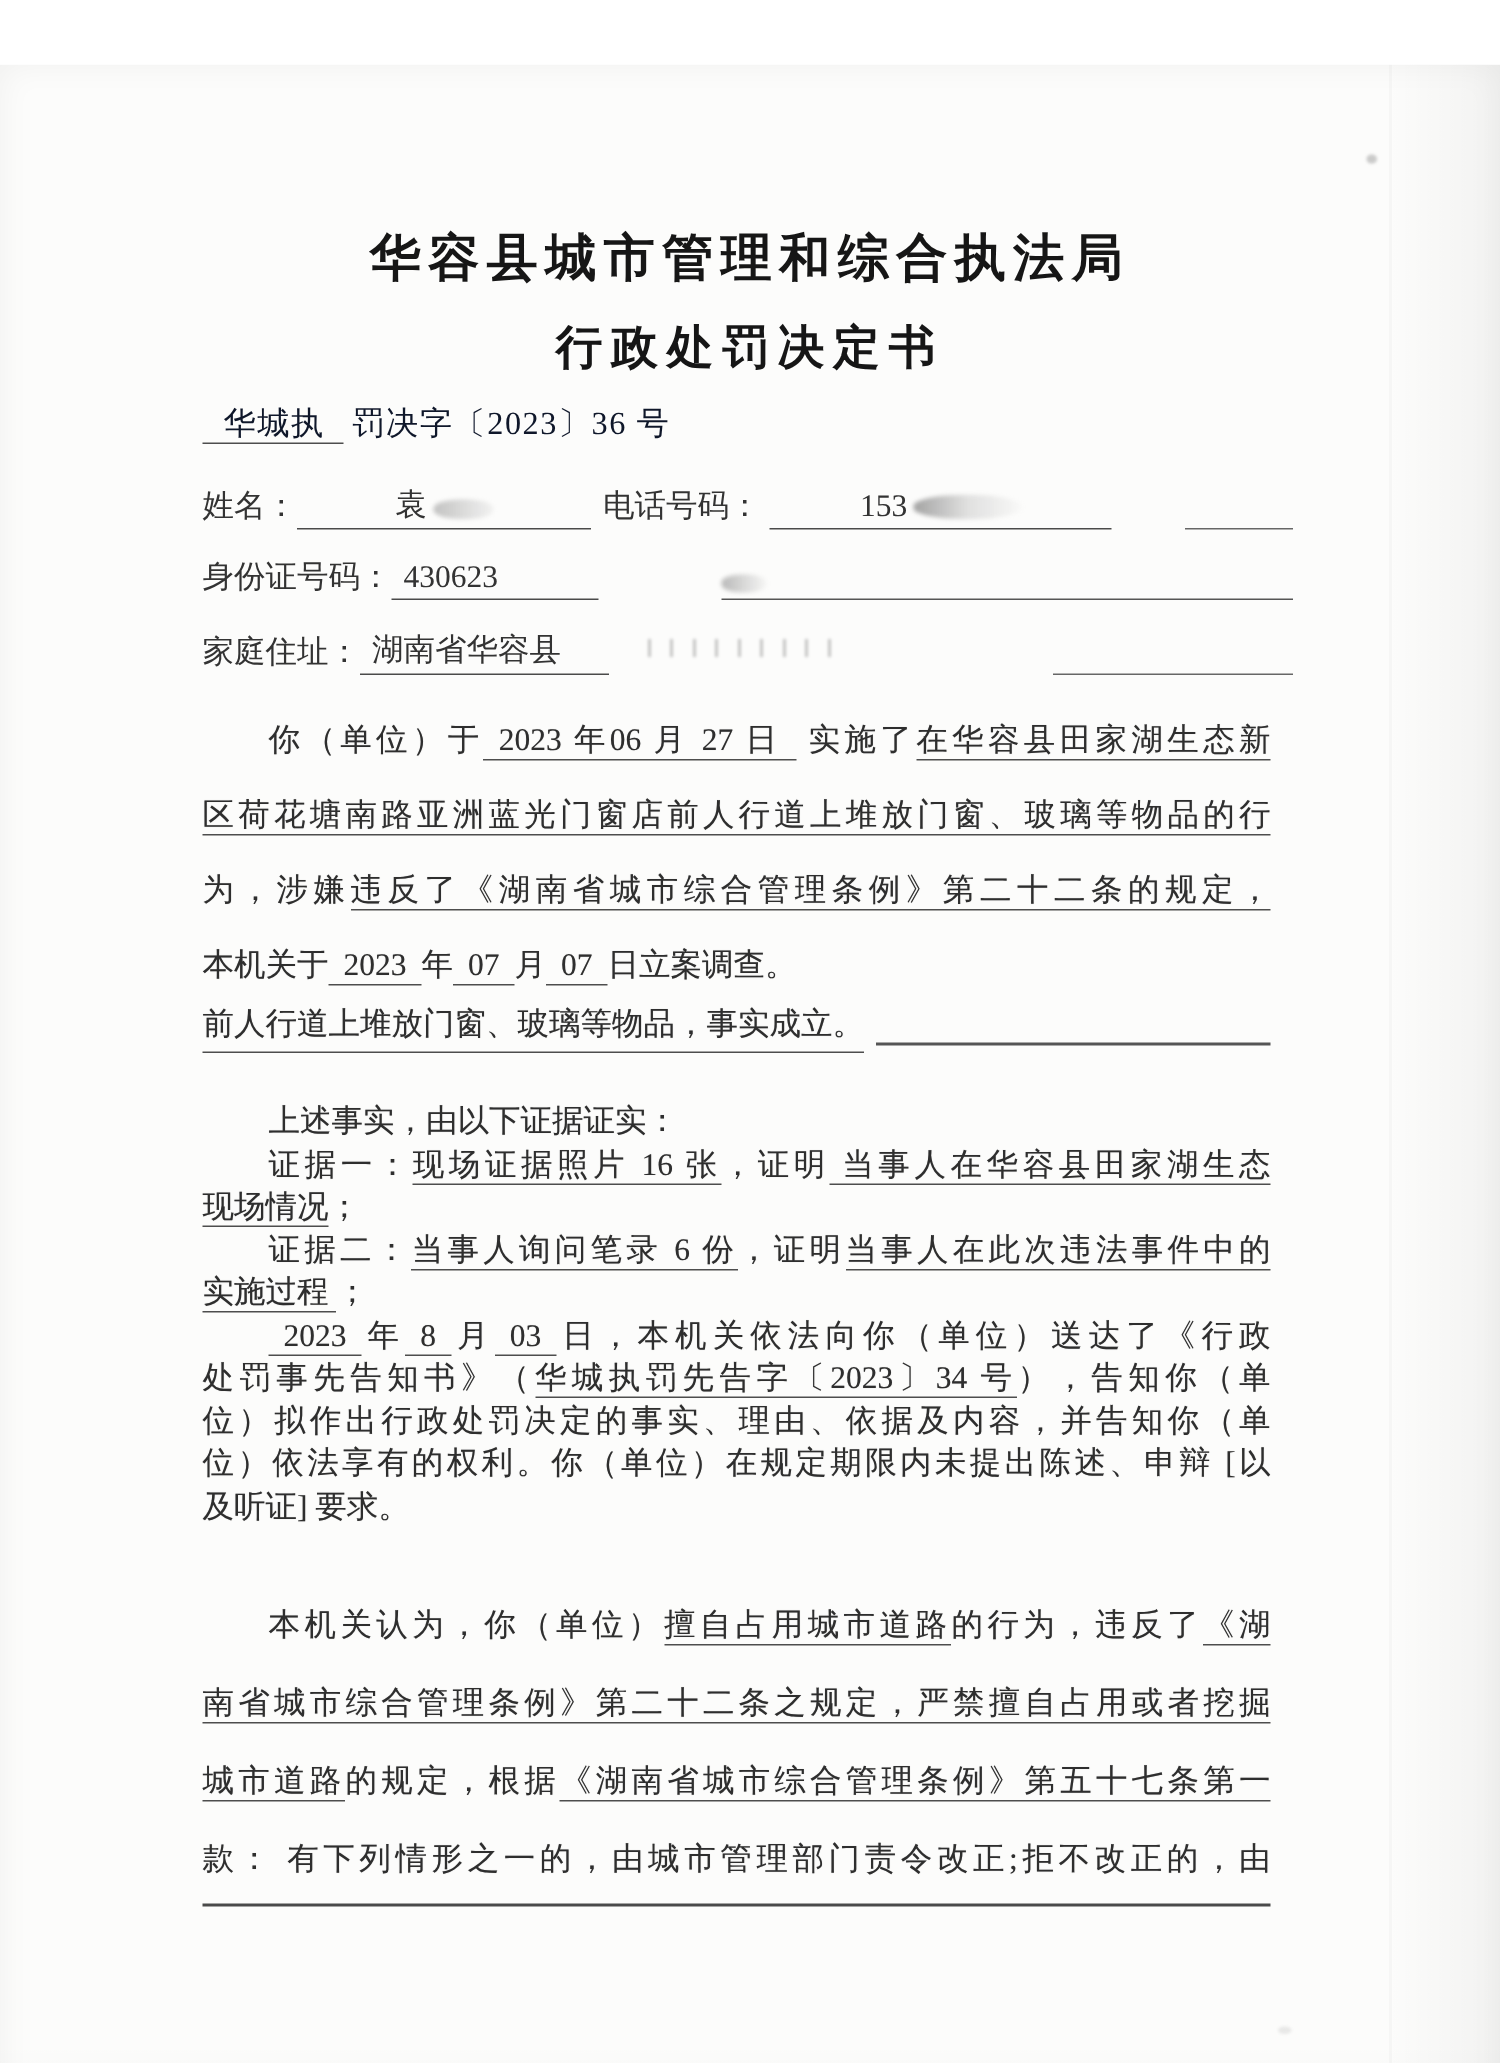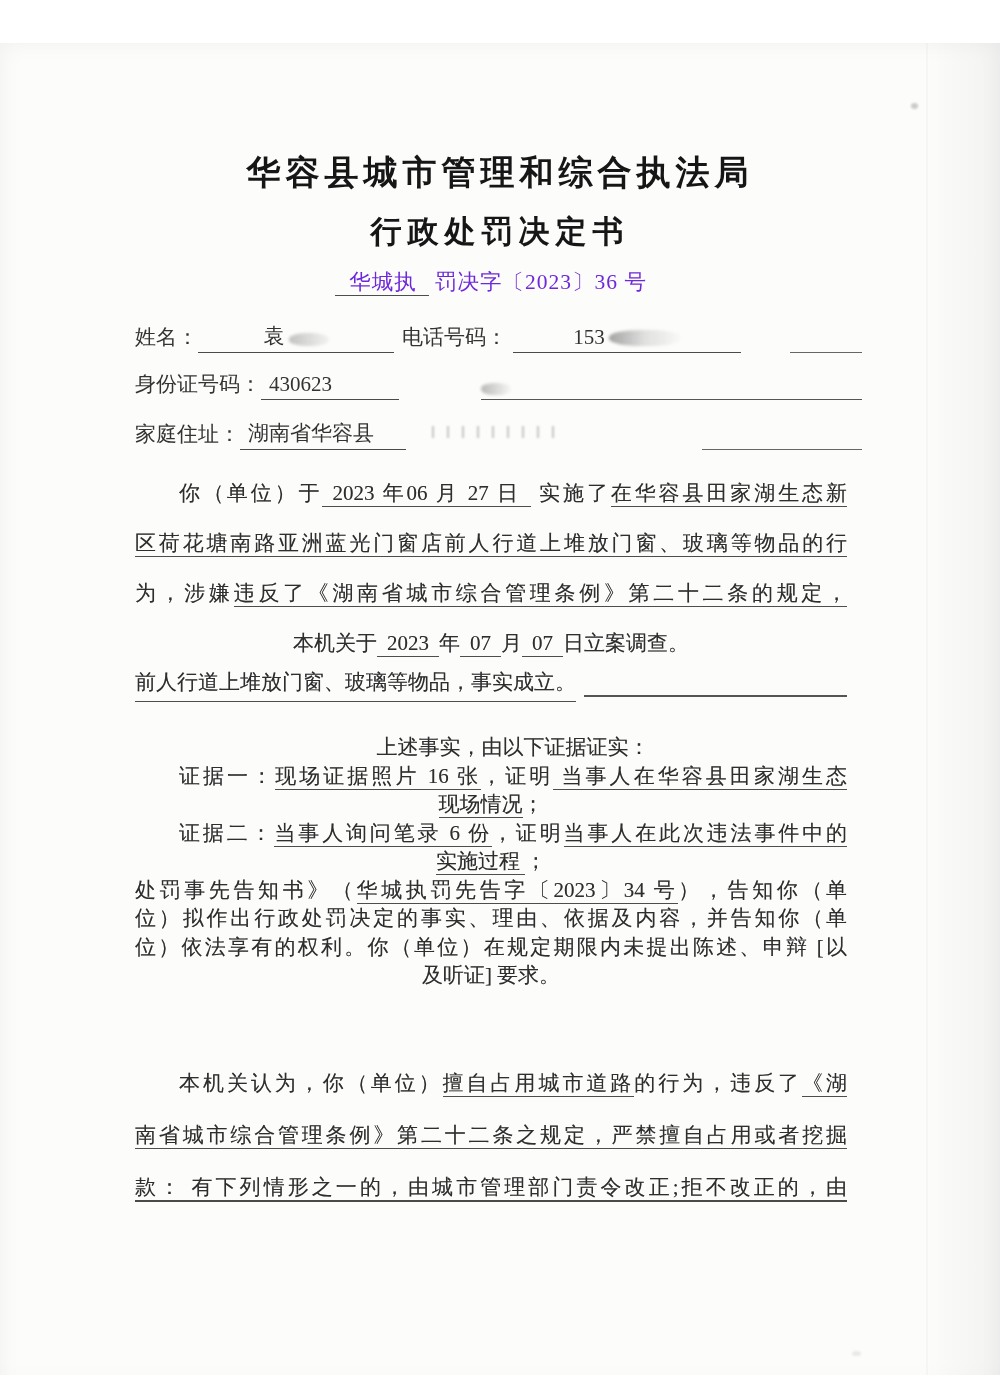--- a/index.html
+++ b/index.html
@@ -33,26 +33,26 @@
     letter-spacing:5px;color:#161616;
   }
   .title2{
     position:absolute;top:166px;left:0;width:100%;
     text-align:center;font-size:31px;line-height:46px;font-weight:bold;
     font-family:"Liberation Sans","DejaVu Sans",sans-serif;
     letter-spacing:6px;color:#161616;
   }
   .docno{
     position:absolute;top:224px;left:135px;width:712px;
-    text-align:center;font-size:21.5px;line-height:30px;letter-spacing:1px;color:#6d28d9;
+    text-align:left;font-size:21.5px;line-height:30px;letter-spacing:1px;color:#0f172a;
   }
   .docno .u{padding:0 12px 1px 14px;}
 
   .u{border-bottom:1.5px solid #4d4d4d;padding-bottom:1px;}
-  .u2{border-bottom:2px solid #4a4a4a;padding-bottom:1px;}
+  .u2{border-bottom:2px solid #4a4a4a;padding-bottom:18px;}
   .pad{padding-left:10px;padding-right:10px;}
   .ind{padding-left:44px;}
 
   .info-line{
     position:absolute;left:135px;width:727px;height:34px;
     display:flex;align-items:flex-end;
     font-size:21px;color:#333;white-space:nowrap;
   }
   .info-label{padding-bottom:2px;text-align:right;}
   .ubox{
@@ -79,21 +79,21 @@
     background:repeating-linear-gradient(90deg,rgba(120,120,120,0.55) 0 2px,rgba(0,0,0,0) 2px 15px);
     filter:blur(1.2px);opacity:.75;
   }
 
   .block{position:absolute;left:135px;width:712px;font-size:21px;color:#2e2e2e;
     text-shadow:0 0 0.5px rgba(70,70,70,0.45);}
   .block.wide{line-height:50px;}
   .block.mid{line-height:35px;}
   .block.tight{line-height:28.5px;}
   .block.wide2{line-height:52px;}
-  .line{white-space:nowrap;text-align:center;}
+  .line{white-space:nowrap;}
   .line.j{white-space:normal;text-align:justify;text-align-last:justify;}
   .line.flexline{display:flex;align-items:flex-end;white-space:nowrap;}
   .line.flexline .fill-u{margin-left:8px;border-bottom-width:2px;margin-bottom:5px;}
 </style>
 </head>
 <body>
 
 <div class="page">
 
   <div class="scanline" style="left:926px"></div>
@@ -154,25 +154,27 @@
           <span class="u ">前人行道上堆放门窗、玻璃等物品，事实成立。</span>
           <span class="fill-u"></span>
         </div>
       </div>
       <div class="block tight" style="top: 690px;">
         <div class="line"><span class="ind">上述事实，由以下证据证实：</span></div>
         <div class="line j"><span class="ind">证据一：</span><span class="u ">现场证据照片 16 张</span><span class="">，证明</span><span class="u "> 当事人在华容县田家湖生态</span></div>
         <div class="line"><span class="u ">现场情况</span><span class="">；</span></div>
         <div class="line j"><span class="ind">证据二：</span><span class="u ">当事人询问笔录 6 份</span><span class="">，证明</span><span class="u ">当事人在此次违法事件中的</span></div>
         <div class="line"><span class="u ">实施过程 </span><span class="">；</span></div>
+        <div class="line j"><span class="ind"></span><span class="u pad ">2023</span><span class="">年</span><span class="u pad ">8</span><span class="">月</span><span class="u pad ">03</span><span class="">日，本机关依法向你（单位）送达了《行政</span></div>
         <div class="line j"><span class="">处罚事先告知书》（</span><span class="u ">华城执罚先告字〔2023〕34 号</span><span class="">），告知你（单</span></div>
         <div class="line j"><span class="">位）拟作出行政处罚决定的事实、理由、依据及内容，并告知你（单</span></div>
         <div class="line j"><span class="">位）依法享有的权利。你（单位）在规定期限内未提出陈述、申辩 [以</span></div>
         <div class="line"><span class="">及听证] 要求。</span></div>
       </div>
       <div class="block wide2" style="top: 1014px;">
         <div class="line j"><span class="ind">本机关认为，你（单位）</span><span class="u ">擅自占用城市道路</span><span class="">的行为，违反了</span><span class="u ">《湖</span></div>
         <div class="line j"><span class="u ">南省城市综合管理条例》第二十二条之规定，严禁擅自占用或者挖掘</span></div>
+        <div class="line j"><span class="u ">城市道路</span><span class="">的规定，根据</span><span class="u ">《湖南省城市综合管理条例》第五十七条第一</span></div>
         <div class="line j"><span class="u2 ">款： 有下列情形之一的，由城市管理部门责令改正;拒不改正的，由</span></div>
       </div>
     </div>
 
 </div>
 
 </body></html>

